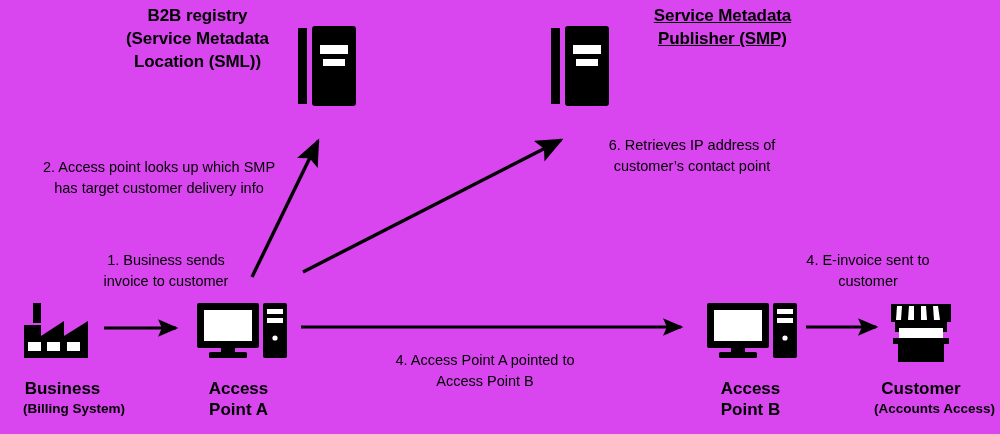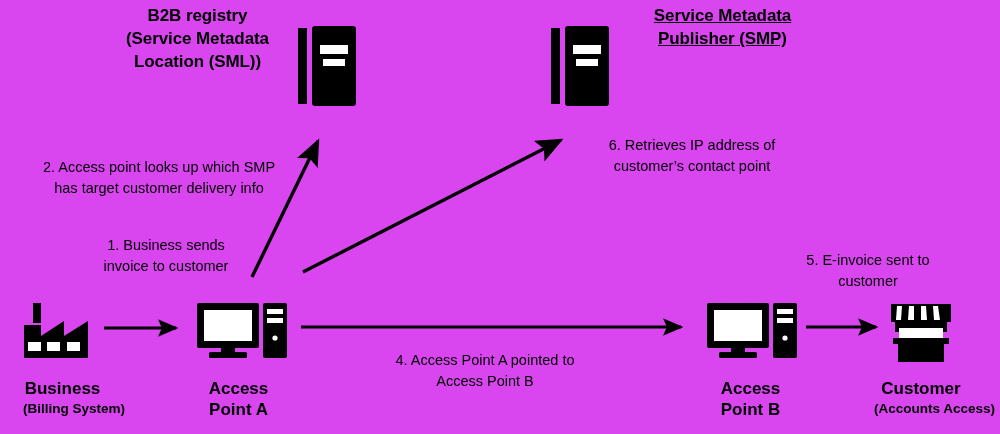--- a/index.html
+++ b/index.html
@@ -123,27 +123,27 @@
 
   <div class="abs node-title" style="left:615px; top:4px; width:215px;text-decoration:underline;">Service Metadata
 Publisher (SMP)</div>
 
   <div class="abs step-text" style="left:24px; top:133px; width:270px;margin-top:24px;">2. Access point looks up which SMP
 has target customer delivery info</div>
 
   <div class="abs step-text" style="left:572px; top:135px; width:240px;">6. Retrieves IP address of
 customer’s contact point</div>
 
-  <div class="abs step-text" style="left:66px; top:235px; width:200px;">1. Business sends
+  <div class="abs step-text" style="left:66px; top:250px; width:200px;">1. Business sends
 invoice to customer</div>
 
   <div class="abs step-text" style="left:370px; top:350px; width:230px;">4. Access Point A pointed to
 Access Point B</div>
 
-  <div class="abs step-text" style="left:768px; top:250px; width:200px;">5. E-invoice sent to
+  <div class="abs step-text" style="left:768px; top:250px; width:200px;">4. E-invoice sent to
 customer</div>
 
   <div class="icon-wrap" style="left:20px; top:303px;">
     <svg width="72" height="55" viewBox="0 0 72 55" xmlns="http://www.w3.org/2000/svg">
 
       <rect x="13" y="0" width="8" height="20" fill="#000000"></rect>
 
       <path d="M4,22 L21,22 L21,18 L21,55 L4,55 Z" fill="#000000"></path>
       <path d="M21,33 L44,18 L44,55 L21,55 Z" fill="#000000"></path>
       <path d="M44,33 L68,18 L68,55 L44,55 Z" fill="#000000"></path>

